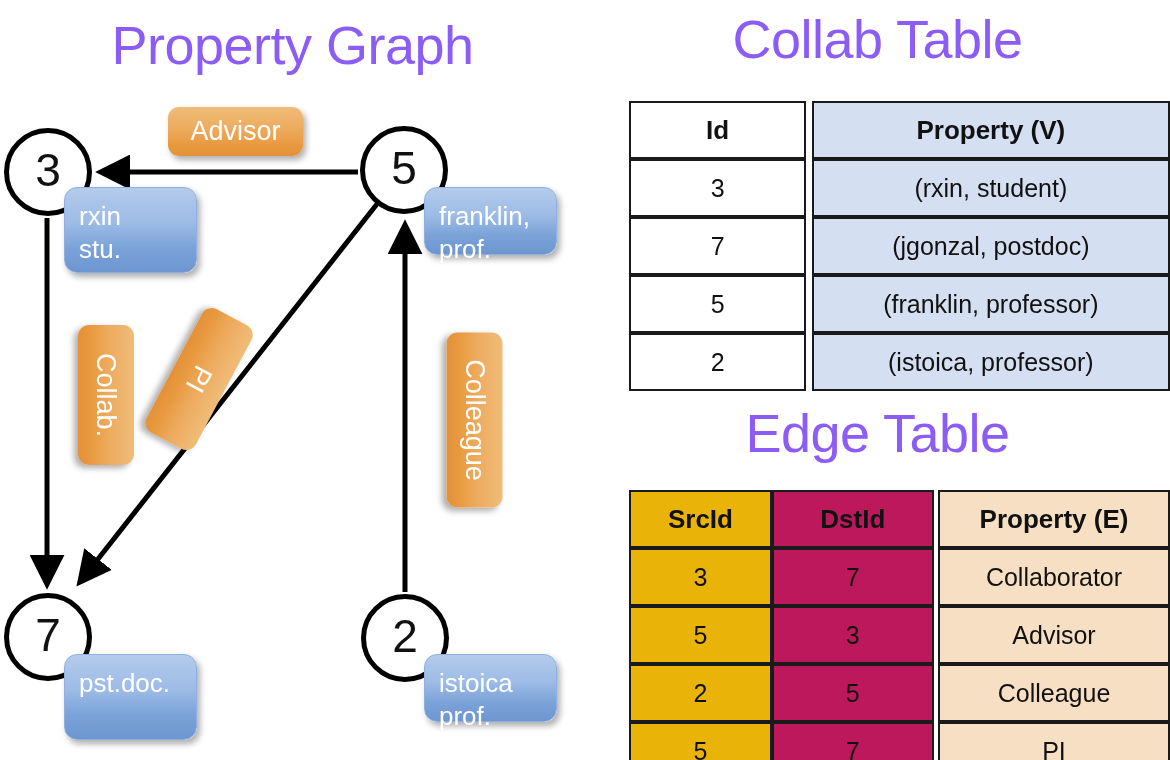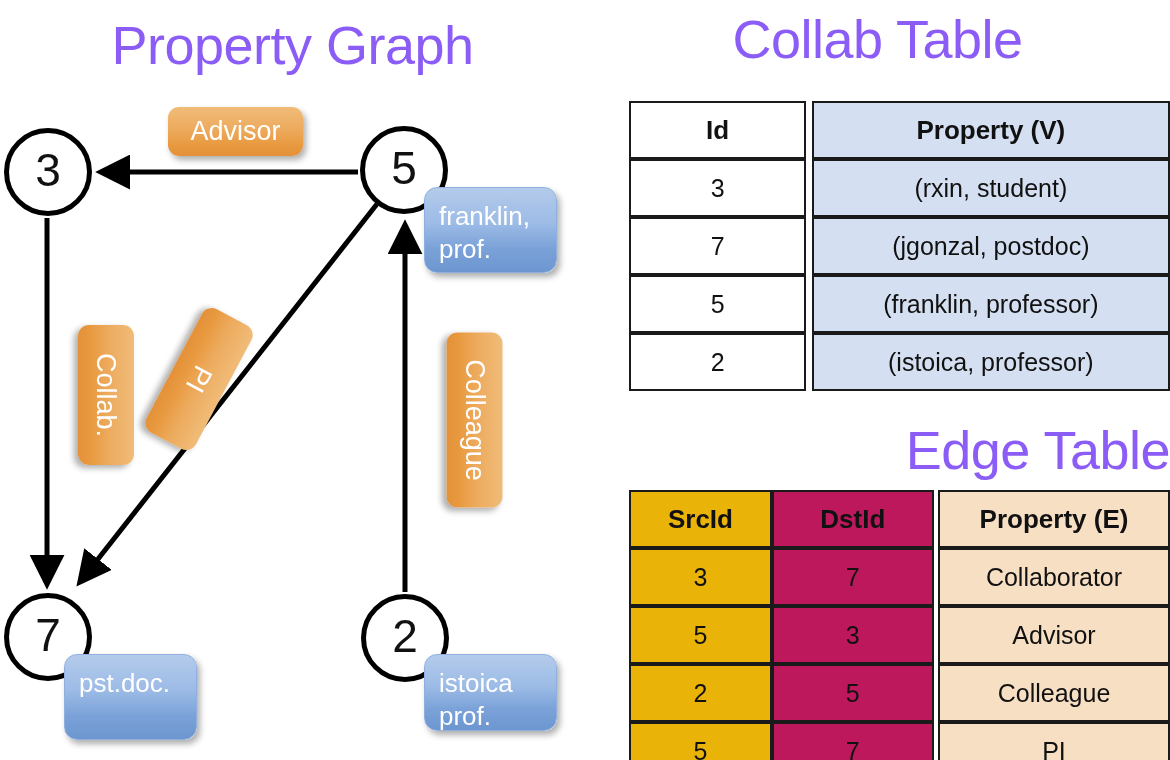--- a/index.html
+++ b/index.html
@@ -22,21 +22,21 @@
     font-family: "Liberation Sans", sans-serif;
     font-weight: 300;
     font-size: 54px;
     letter-spacing: -0.5px;
     color: #8b5cf6;
     white-space: nowrap;
     text-align: center;
   }
   #title-property-graph { left: 0px;   top: 14px;  width: 585px; }
   #title-vertex-table   { left: 585px; top: 8px;   width: 585px; }
-  #title-edge-table     { left: 585px; top: 419px; width: 585px; text-align: right; }
+  #title-edge-table     { left: 585px; top: 402px; width: 585px; }
 
   
   #graph-panel {
     position: absolute;
     left: 0; top: 0;
     width: 585px; height: 760px;
   }
   #graph-edges {
     position: absolute;
     left: 0; top: 0;
@@ -73,23 +73,23 @@
     border: 1px solid #8fb0de;
     box-shadow: 3px 4px 6px rgba(0,0,0,0.32);
     color: #ffffff;
     font-size: 26px;
     line-height: 1.25;
     padding: 12px 0 0 14px;
     box-sizing: border-box;
     font-weight: 400;
   }
   #prop-rxin     { left: 64px;  top: 187px; width: 133px; height: 86px; }
-  #prop-franklin { left: 424px; top: 187px; width: 133px; height: 86px; }
+  #prop-franklin { left: 424px; top: 187px; width: 133px; height: 68px; }
   #prop-jgonzal  { left: 64px;  top: 654px; width: 133px; height: 86px; }
-  #prop-istoica  { left: 424px; top: 654px; width: 133px; height: 77px; }
+  #prop-istoica  { left: 424px; top: 654px; width: 133px; height: 68px; }
 
   .prop-line { display: block; }
 
   
   .edge-label {
     position: absolute;
     border-radius: 11px;
     background: linear-gradient(to bottom, #f0bc79 0%, #edab5e 45%, #e8993f 78%, #e3913a 100%);
     border: 1px solid #e0a濾;
     box-shadow: 3px 4px 6px rgba(0,0,0,0.32);
@@ -194,20 +194,24 @@
   <div class="node-circle" id="node-5">
     <span>5</span>
   </div>
   <div class="node-circle" id="node-7">
     <span>7</span>
   </div>
   <div class="node-circle" id="node-2">
     <span>2</span>
   </div>
 
+  <div class="prop-box" id="prop-rxin">
+    <span class="prop-line">rxin</span>
+    <span class="prop-line">stu.</span>
+  </div>
   <div class="prop-box" id="prop-franklin">
     <span class="prop-line">franklin,</span>
     <span class="prop-line">prof.</span>
   </div>
   <div class="prop-box" id="prop-jgonzal">
     <span class="prop-line">pst.doc.</span>
   </div>
   <div class="prop-box" id="prop-istoica">
     <span class="prop-line">istoica</span>
     <span class="prop-line">prof.</span>

